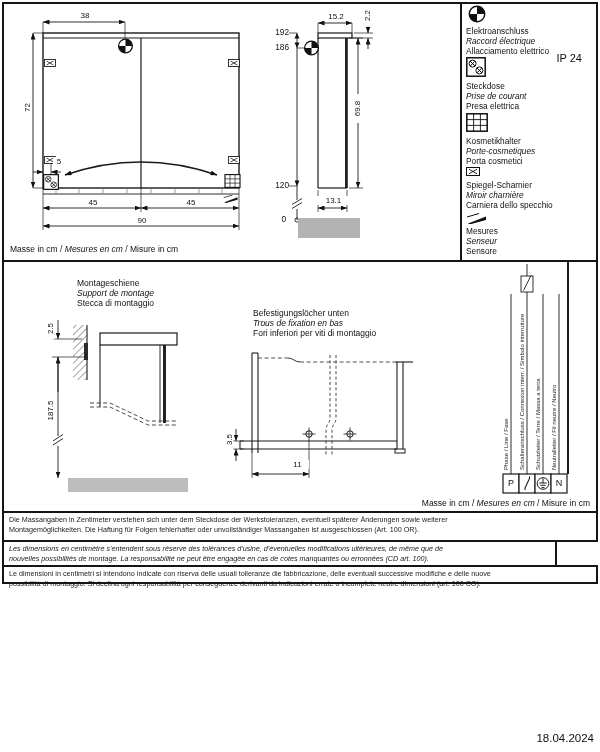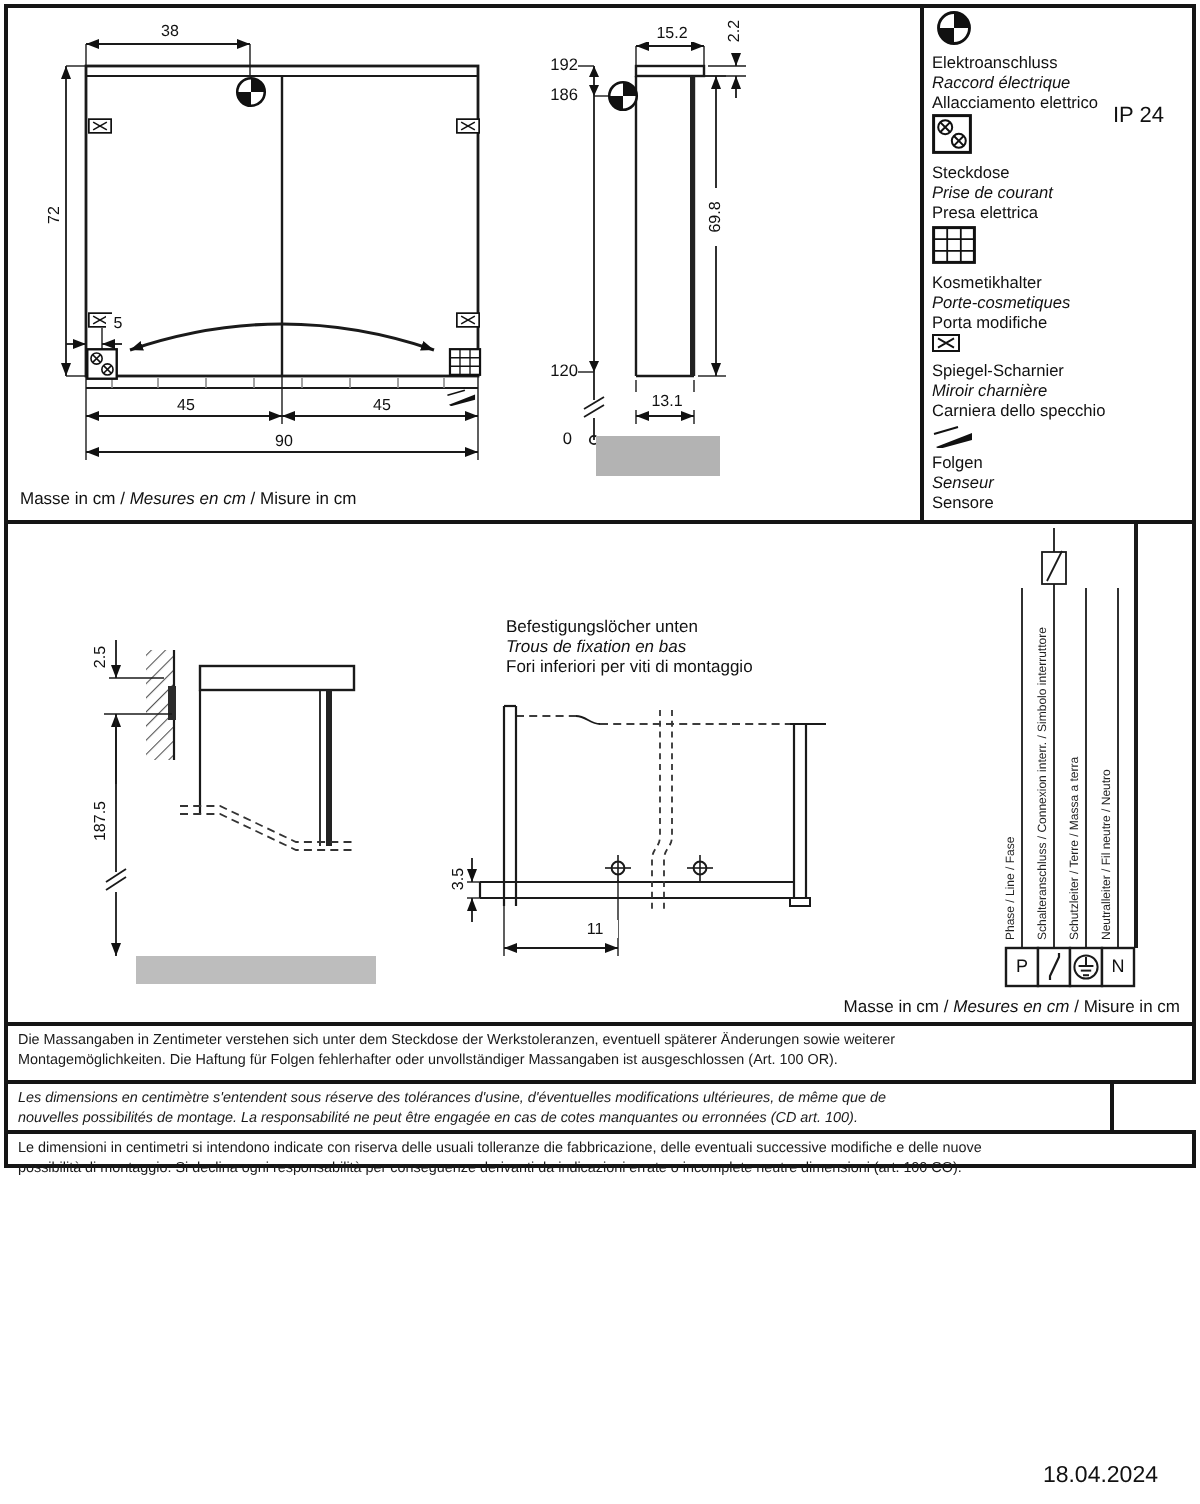--- a/index.html
+++ b/index.html
@@ -18,21 +18,21 @@
   .lvl{position:absolute;font-size:8.3px;line-height:9px;text-align:right;color:#111;}
   .ttl{position:absolute;font-size:8.5px;line-height:10px;color:#111;}
   .it{font-style:italic;}
   .unote{position:absolute;font-size:8.5px;color:#111;white-space:nowrap;}
   .leg-divider{position:absolute;top:0;bottom:0;width:2px;background:#151515;}
   .leg-txt{position:absolute;font-size:8.3px;line-height:10px;color:#111;}
   .ip{position:absolute;font-size:11px;color:#111;}
   .wlabel{position:absolute;transform:rotate(-90deg);transform-origin:0 0;
           white-space:nowrap;font-size:6px;color:#222;line-height:8px;}
   .term{position:absolute;font-size:9px;color:#111;text-align:center;width:16px;}
-  #date{position:absolute;right:21px;top:732px;font-size:11.5px;color:#111;}
+  #date{position:absolute;right:6px;top:732px;font-size:11.5px;color:#111;}
 </style>
 </head>
 <body>
 
 <div id="page">
 
   <div id="sec-top" class="sec" style="position:absolute;">
     <svg class="lay" width="592" height="256" viewBox="0 0 592 256">
       <defs>
         <marker id="m-t" markerWidth="7" markerHeight="5" refX="6.5" refY="2.5" orient="auto-start-reverse" markerUnits="userSpaceOnUse">
@@ -187,29 +187,29 @@
       <div>Allacciamento elettrico</div>
     </div>
     <div class="leg-txt" style="left:462px;top:77px;">
       <div>Steckdose</div>
       <div class="it">Prise de courant</div>
       <div>Presa elettrica</div>
     </div>
     <div class="leg-txt" style="left:462px;top:132px;">
       <div>Kosmetikhalter</div>
       <div class="it">Porte-cosmetiques</div>
-      <div>Porta modifiche</div>
+      <div>Porta cosmetici</div>
     </div>
     <div class="leg-txt" style="left:462px;top:176px;">
       <div>Spiegel-Scharnier</div>
       <div class="it">Miroir charnière</div>
       <div>Carniera dello specchio</div>
     </div>
     <div class="leg-txt" style="left:462px;top:222px;">
-      <div>Folgen</div>
+      <div>Mesures</div>
       <div class="it">Senseur</div>
       <div>Sensore</div>
     </div>
 
     <div class="unote" style="left:6px;top:240px;">
       <span>Masse in cm</span><span> / </span><span class="it">Mesures en cm</span><span> / </span><span>Misure in cm</span>
     </div>
   </div>
 
   <div id="sec-mid" class="sec">
@@ -309,20 +309,25 @@
         <g stroke-width="1">
           <circle cx="539" cy="221.5" r="5.8"></circle>
           <line x1="539" y1="216.5" x2="539" y2="221"></line>
           <line x1="535.3" y1="221" x2="542.7" y2="221"></line>
           <line x1="536.4" y1="223.3" x2="541.6" y2="223.3"></line>
           <line x1="537.5" y1="225.6" x2="540.5" y2="225.6"></line>
         </g>
       </g>
     </svg>
 
+    <div class="ttl" style="left:73px;top:16px;">
+      <div>Montageschiene</div>
+      <div class="it">Support de montage</div>
+      <div>Stecca di montaggio</div>
+    </div>
     <div class="ttl" style="left:249px;top:46px;">
       <div>Befestigungslöcher unten</div>
       <div class="it">Trous de fixation en bas</div>
       <div>Fori inferiori per viti di montaggio</div>
     </div>
 
     <span class="dim rot" style="left:35px;top:62px;width:20px;">2.5</span>
     <span class="dim rot" style="left:30px;top:144px;width:30px;">187.5</span>
     <span class="dim rot" style="left:214px;top:173px;width:20px;">3.5</span>
     <span class="dim" style="left:282px;top:198px;width:21px;">11</span>

